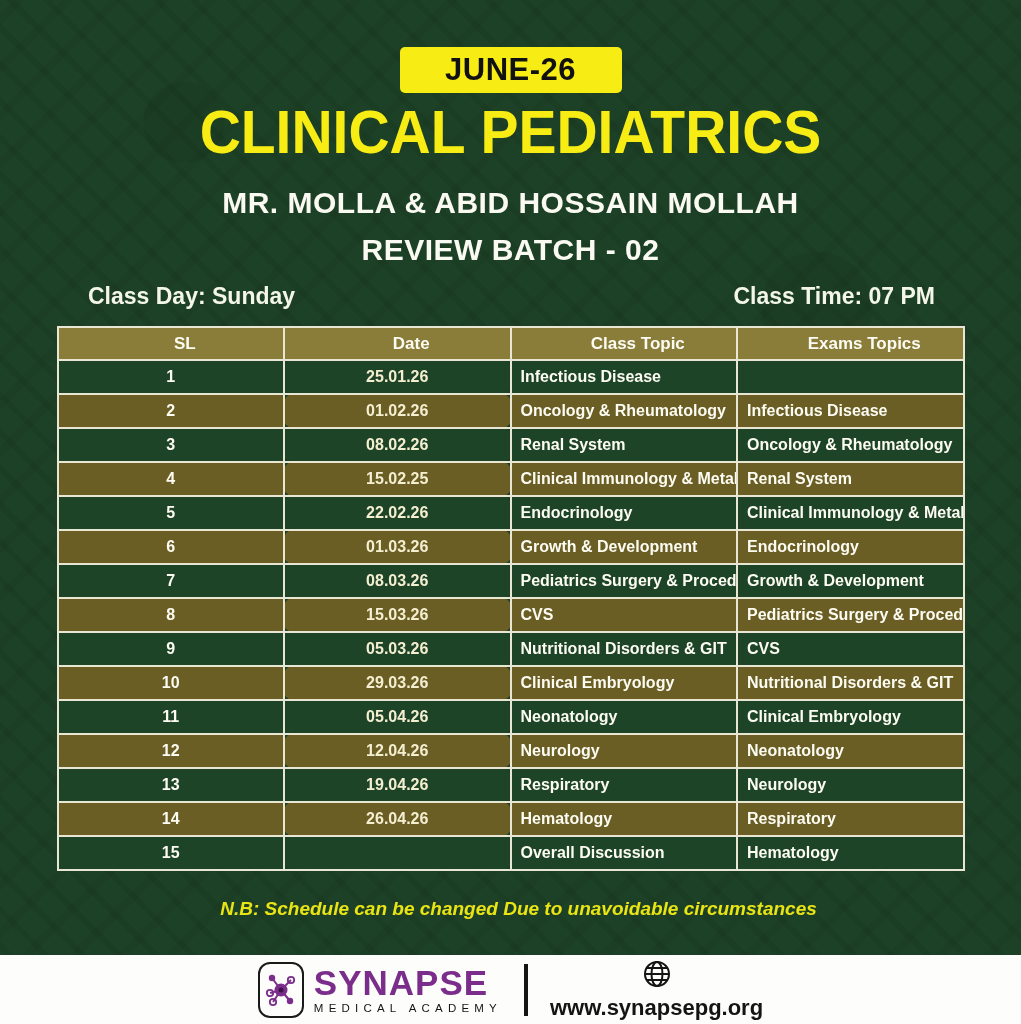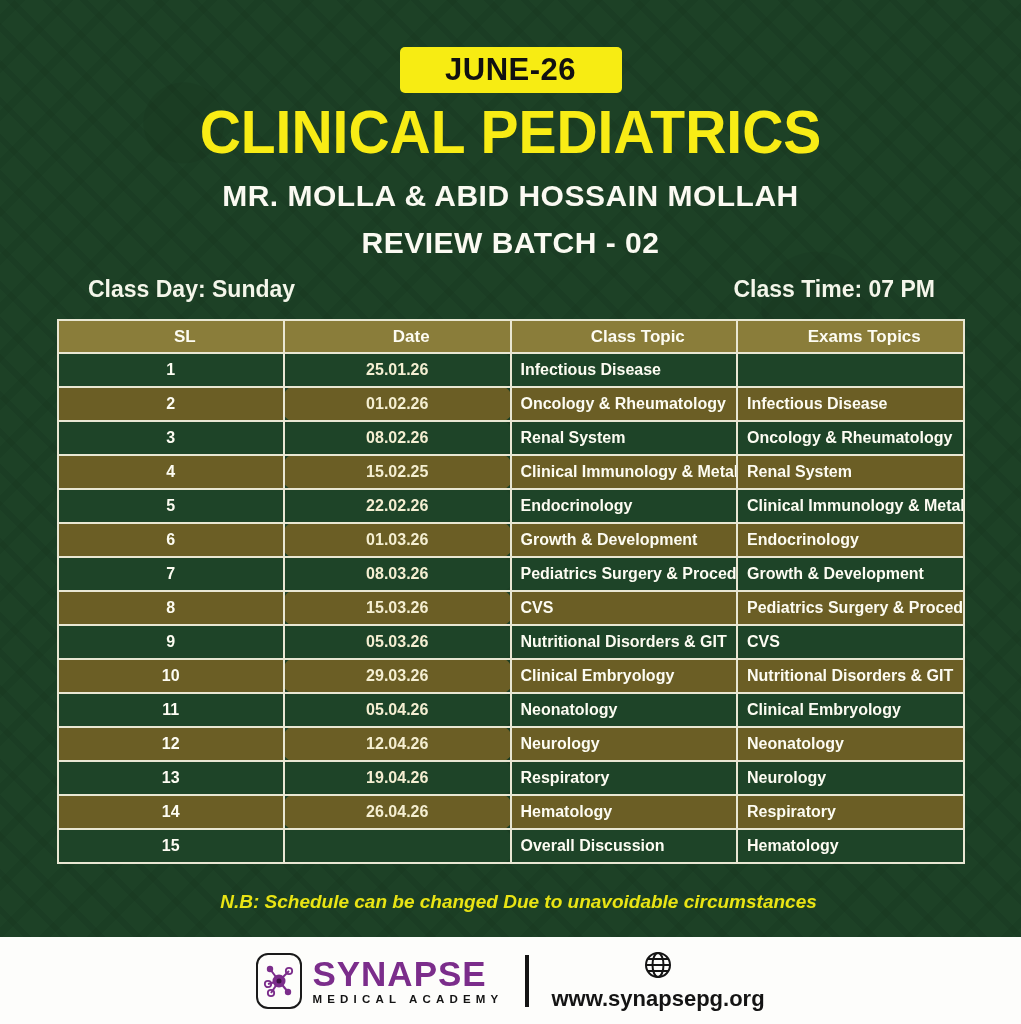--- a/index.html
+++ b/index.html
@@ -43,21 +43,21 @@
     transform: scaleY(1.06);
     white-space: nowrap;
   }
   .subtitle, .batch {
     text-align: center;
     color: #fbfaf2;
     font-weight: 700;
     font-size: 30px;
     letter-spacing: .5px;
   }
-  .subtitle { margin-top: 14px; }
+  .subtitle { margin-top: 21px; }
   .batch { margin-top: 13px; }
 
   .info-row {
     margin-top: 16px;
     padding: 0 86px 0 88px;
     display: flex; justify-content: space-between; align-items: center;
     color: #f4f6ea;
     font-weight: 700; font-size: 23px;
   }
 
@@ -94,34 +94,34 @@
     color: #e9e414;
     font-style: italic;
     font-weight: 700;
     font-size: 19px;
     margin-left: 16px;
   }
 
   .footer {
     margin-top: auto;
     background: #fdfdfb;
-    height: 87px;
+    height: 69px;
     display: flex; align-items: center; justify-content: center;
     gap: 22px;
   }
   .logo-group { display: flex; align-items: center; gap: 10px; }
   .logo-box {
     width: 46px; height: 56px;
     border: 2.5px solid #1a1a1a;
     border-radius: 12px;
     display: flex; align-items: center; justify-content: center;
   }
   .brand-text { display: flex; flex-direction: column; line-height: 1; }
   .brand-name { color: #7b2d8b; font-size: 35px; font-weight: 900; letter-spacing: 1px; }
-  .brand-sub  { color: #141414; font-size: 11.5px; font-weight: 700; letter-spacing: 5.2px; margin-top: 3px; }
+  .brand-sub  { color: #141414; font-size: 11.5px; font-weight: 400; letter-spacing: 5.2px; margin-top: 3px; }
   .footer-divider { width: 4px; height: 52px; background: #141414; }
   .site-group { display: flex; flex-direction: column; align-items: center; gap: 2px; }
   .site-text { color: #141414; font-size: 22px; font-weight: 700; }
 </style>
 </head>
 <body>
 
 <div class="bg-pattern"></div>
 
 <div class="page">

